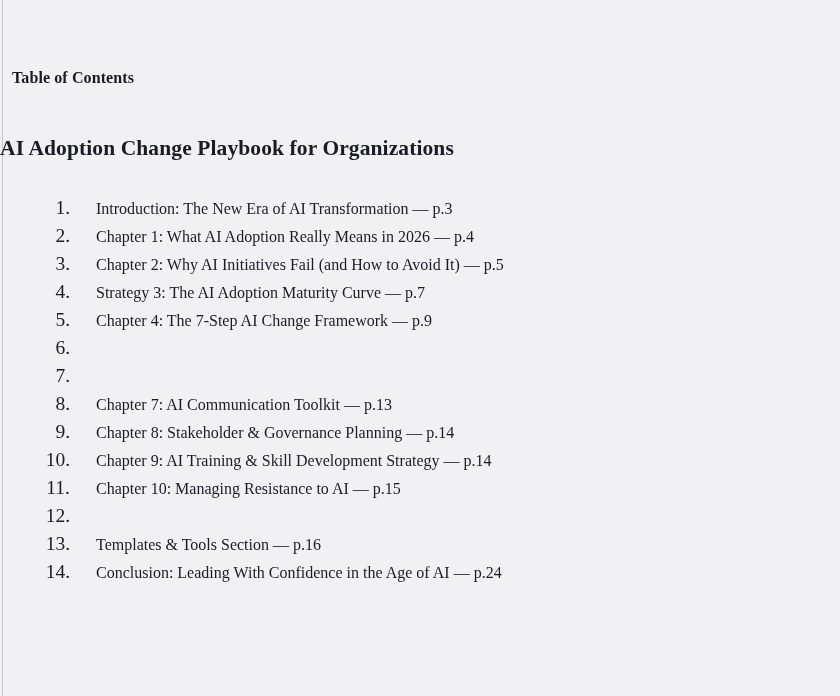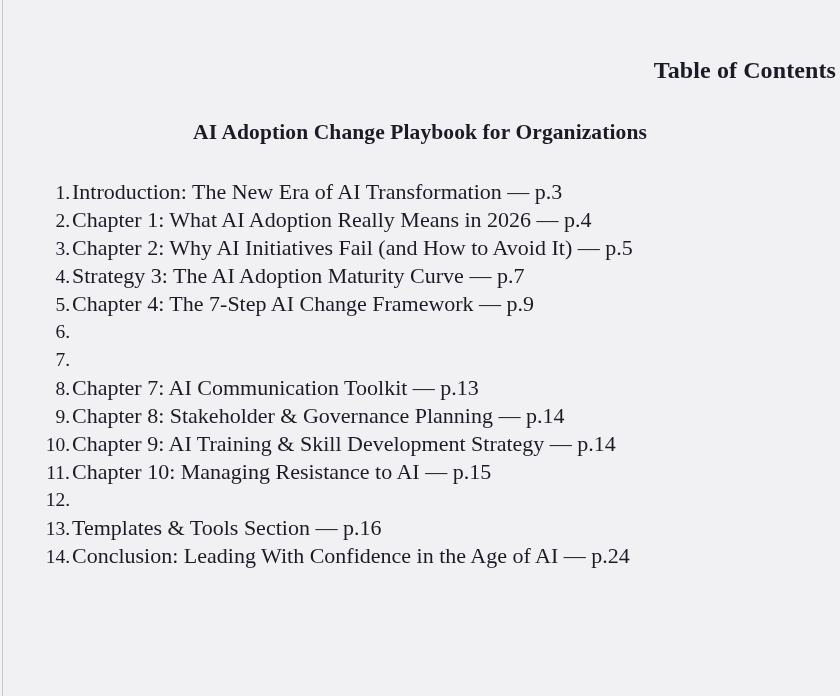--- a/index.html
+++ b/index.html
@@ -27,30 +27,30 @@
   .doc {
     position: absolute;
     left: 0;
     top: 0;
     width: 840px;
     height: 696px;
     box-sizing: border-box;
     padding: 0;
   }
   .doc-title {
-    text-align: right;
-    font-size: 24px;
+    text-align: left;
+    font-size: 16px;
     font-weight: bold;
     letter-spacing: 0.1px;
-    margin: 4px;
+    margin: 12px;
     padding-top: 55px;
     line-height: 22px;
   }
   .doc-subtitle {
-    text-align: center;
+    text-align: left;
     font-size: 21.5px;
     font-weight: bold;
     letter-spacing: 0.1px;
     margin: 0;
     padding-top: 35px;
     line-height: 24px;
   }
   .toc-list {
     list-style: none;
     margin: 0;
@@ -67,21 +67,22 @@
   }
   .toc-num {
     width: 72px;
     min-width: 72px;
     text-align: right;
     padding-right: 2px;
     box-sizing: border-box;
     font-size: 19.5px;
   }
   .toc-text {
-    font-size: 22px;
+    font-size: 16px;
+    margin-left: 24px;
   }
 </style>
 </head>
 <body>
 
 <div class="page-edge"></div>
 
 <div class="doc">
 
   <h1 class="doc-title">Table of Contents</h1>

